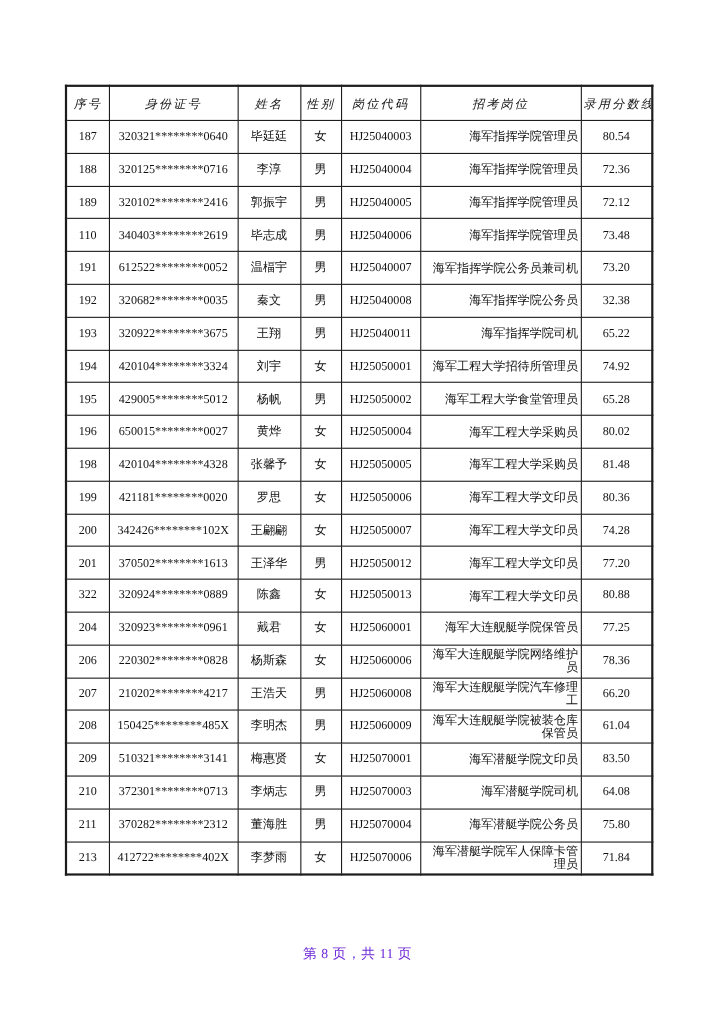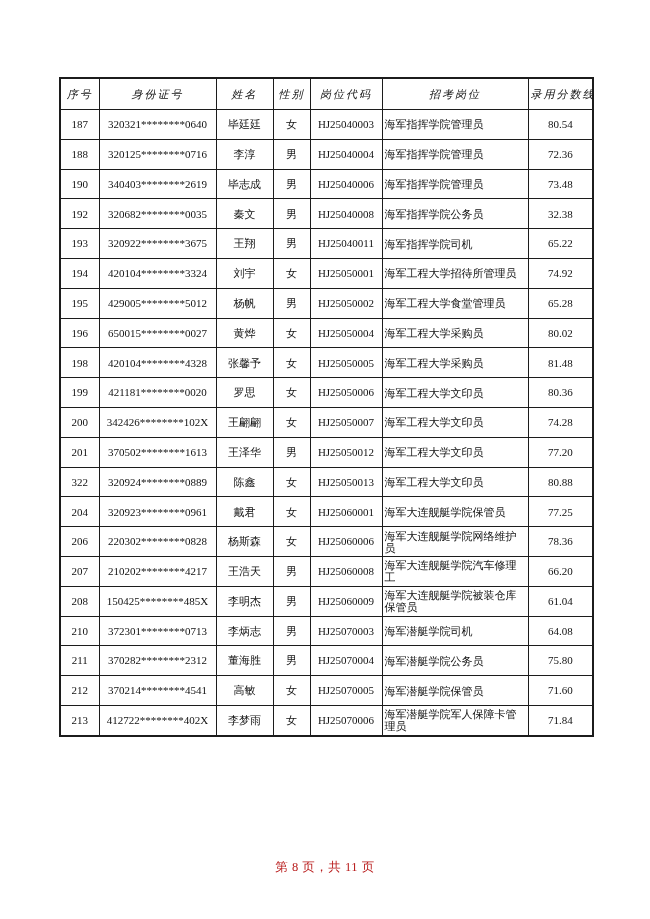--- a/index.html
+++ b/index.html
@@ -46,33 +46,33 @@
     text-align: center;
     white-space: nowrap;
   }
   table.doc-table tbody td {
     height: 26.8px;
     font-size: 11px;
     text-align: center;
     line-height: 12.5px;
   }
   table.doc-table tbody td.pos {
-    text-align: left;
+    text-align: right;
     line-height: 12px;
     padding: 1px 2px;
   }
   .page-footer {
     position: absolute;
     top: 859px;
     left: 0;
     width: 650px;
     text-align: center;
     font-size: 12.5px;
     letter-spacing: 0.5px;
-    color: #b91c1c;
+    color: #6d28d9;
   }
 </style>
 </head>
 <body>
 
 <div class="doc-page">
 
   <table class="doc-table">
     <colgroup>
       <col style="width:39px">
@@ -107,29 +107,47 @@
         <tr>
           <td>188</td>
           <td>320125********0716</td>
           <td>李淳</td>
           <td>男</td>
           <td>HJ25040004</td>
           <td class="pos">海军指挥学院管理员</td>
           <td>72.36</td>
         </tr>
         <tr>
-          <td>190</td>
+          <td>189</td>
+          <td>320102********2416</td>
+          <td>郭振宇</td>
+          <td>男</td>
+          <td>HJ25040005</td>
+          <td class="pos">海军指挥学院管理员</td>
+          <td>72.12</td>
+        </tr>
+        <tr>
+          <td>110</td>
           <td>340403********2619</td>
           <td>毕志成</td>
           <td>男</td>
           <td>HJ25040006</td>
           <td class="pos">海军指挥学院管理员</td>
           <td>73.48</td>
         </tr>
         <tr>
+          <td>191</td>
+          <td>612522********0052</td>
+          <td>温楅宇</td>
+          <td>男</td>
+          <td>HJ25040007</td>
+          <td class="pos">海军指挥学院公务员兼司机</td>
+          <td>73.20</td>
+        </tr>
+        <tr>
           <td>192</td>
           <td>320682********0035</td>
           <td>秦文</td>
           <td>男</td>
           <td>HJ25040008</td>
           <td class="pos">海军指挥学院公务员</td>
           <td>32.38</td>
         </tr>
         <tr>
           <td>193</td>
@@ -242,47 +260,47 @@
         <tr>
           <td>208</td>
           <td>150425********485X</td>
           <td>李明杰</td>
           <td>男</td>
           <td>HJ25060009</td>
           <td class="pos">海军大连舰艇学院被装仓库保管员</td>
           <td>61.04</td>
         </tr>
         <tr>
+          <td>209</td>
+          <td>510321********3141</td>
+          <td>梅惠贤</td>
+          <td>女</td>
+          <td>HJ25070001</td>
+          <td class="pos">海军潜艇学院文印员</td>
+          <td>83.50</td>
+        </tr>
+        <tr>
           <td>210</td>
           <td>372301********0713</td>
           <td>李炳志</td>
           <td>男</td>
           <td>HJ25070003</td>
           <td class="pos">海军潜艇学院司机</td>
           <td>64.08</td>
         </tr>
         <tr>
           <td>211</td>
           <td>370282********2312</td>
           <td>董海胜</td>
           <td>男</td>
           <td>HJ25070004</td>
           <td class="pos">海军潜艇学院公务员</td>
           <td>75.80</td>
         </tr>
         <tr>
-          <td>212</td>
-          <td>370214********4541</td>
-          <td>高敏</td>
-          <td>女</td>
-          <td>HJ25070005</td>
-          <td class="pos">海军潜艇学院保管员</td>
-          <td>71.60</td>
-        </tr>
-        <tr>
           <td>213</td>
           <td>412722********402X</td>
           <td>李梦雨</td>
           <td>女</td>
           <td>HJ25070006</td>
           <td class="pos">海军潜艇学院军人保障卡管理员</td>
           <td>71.84</td>
         </tr>
       </tbody>
   </table>

